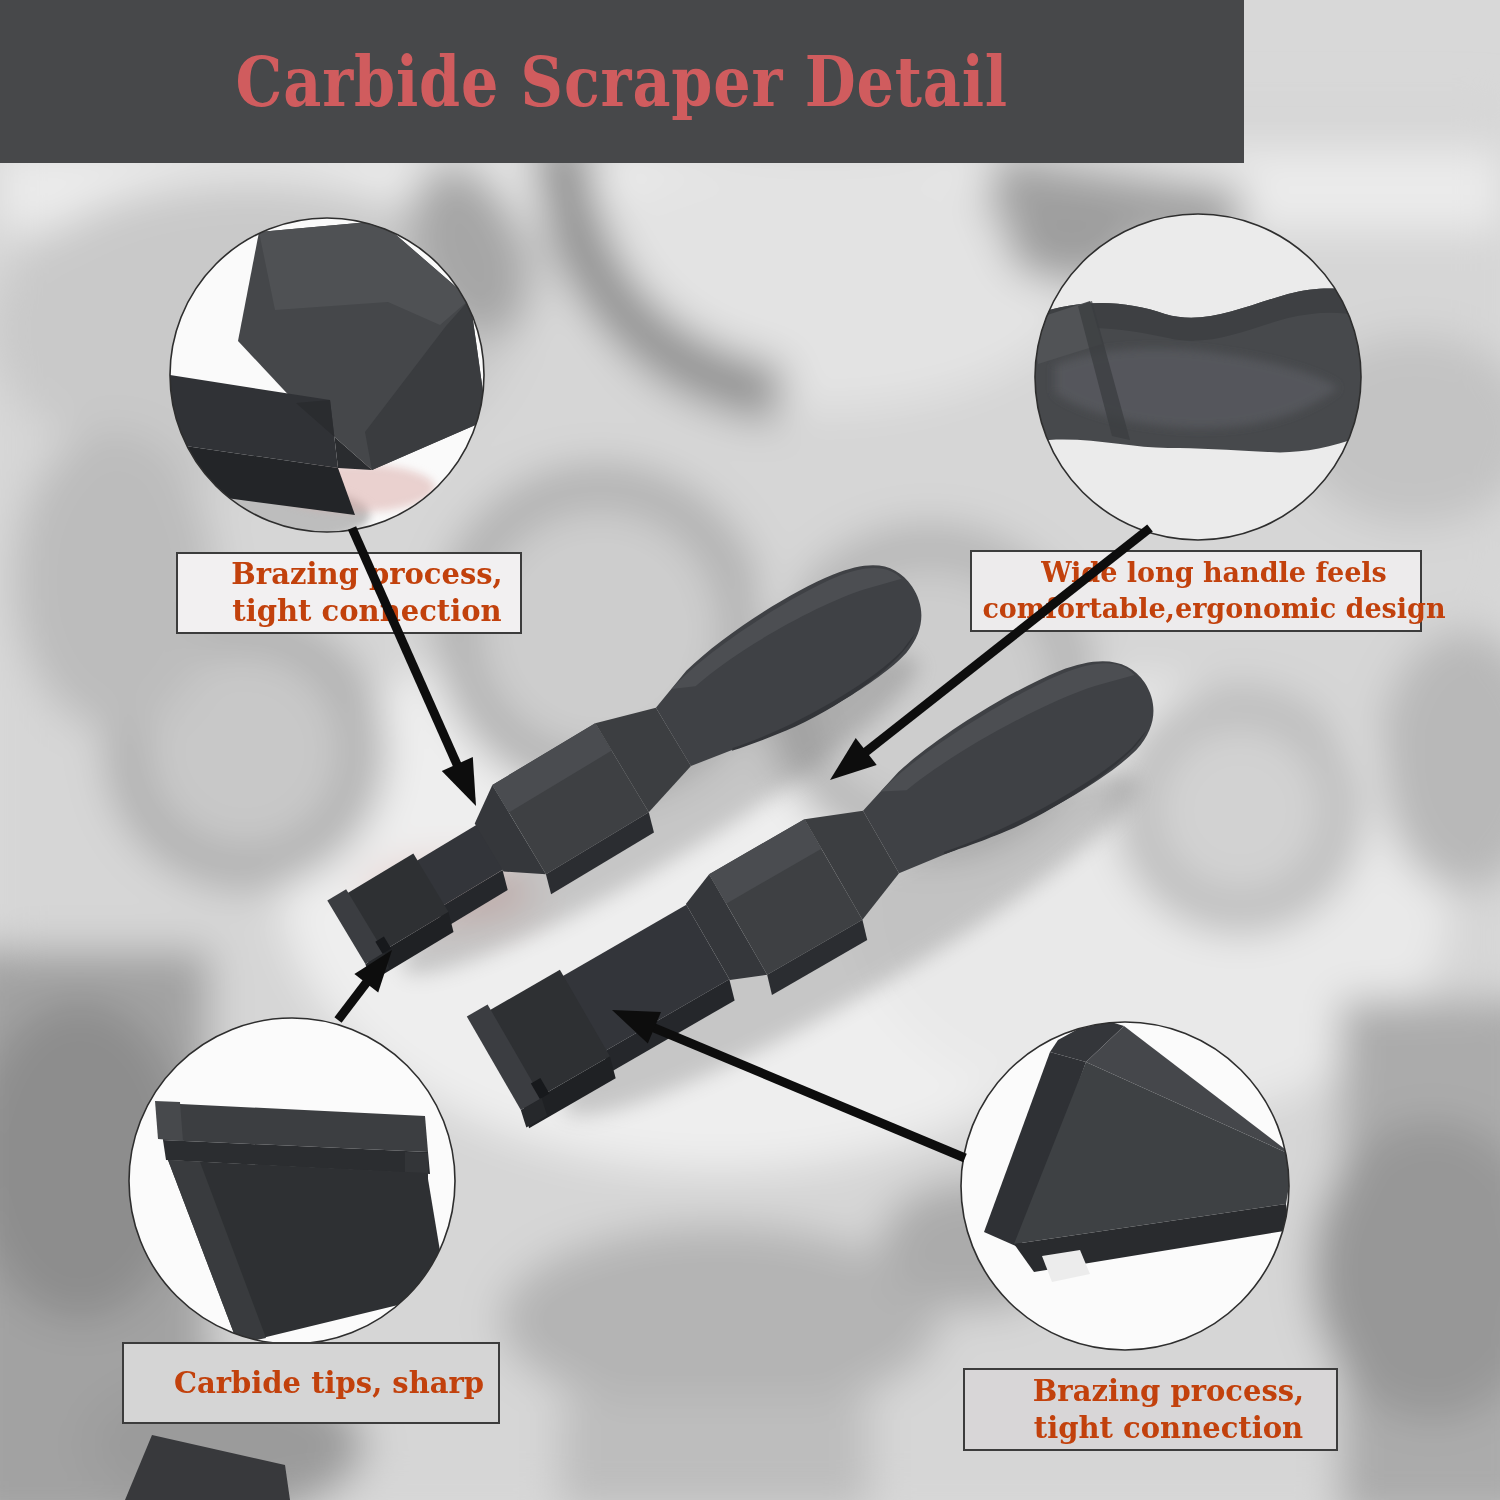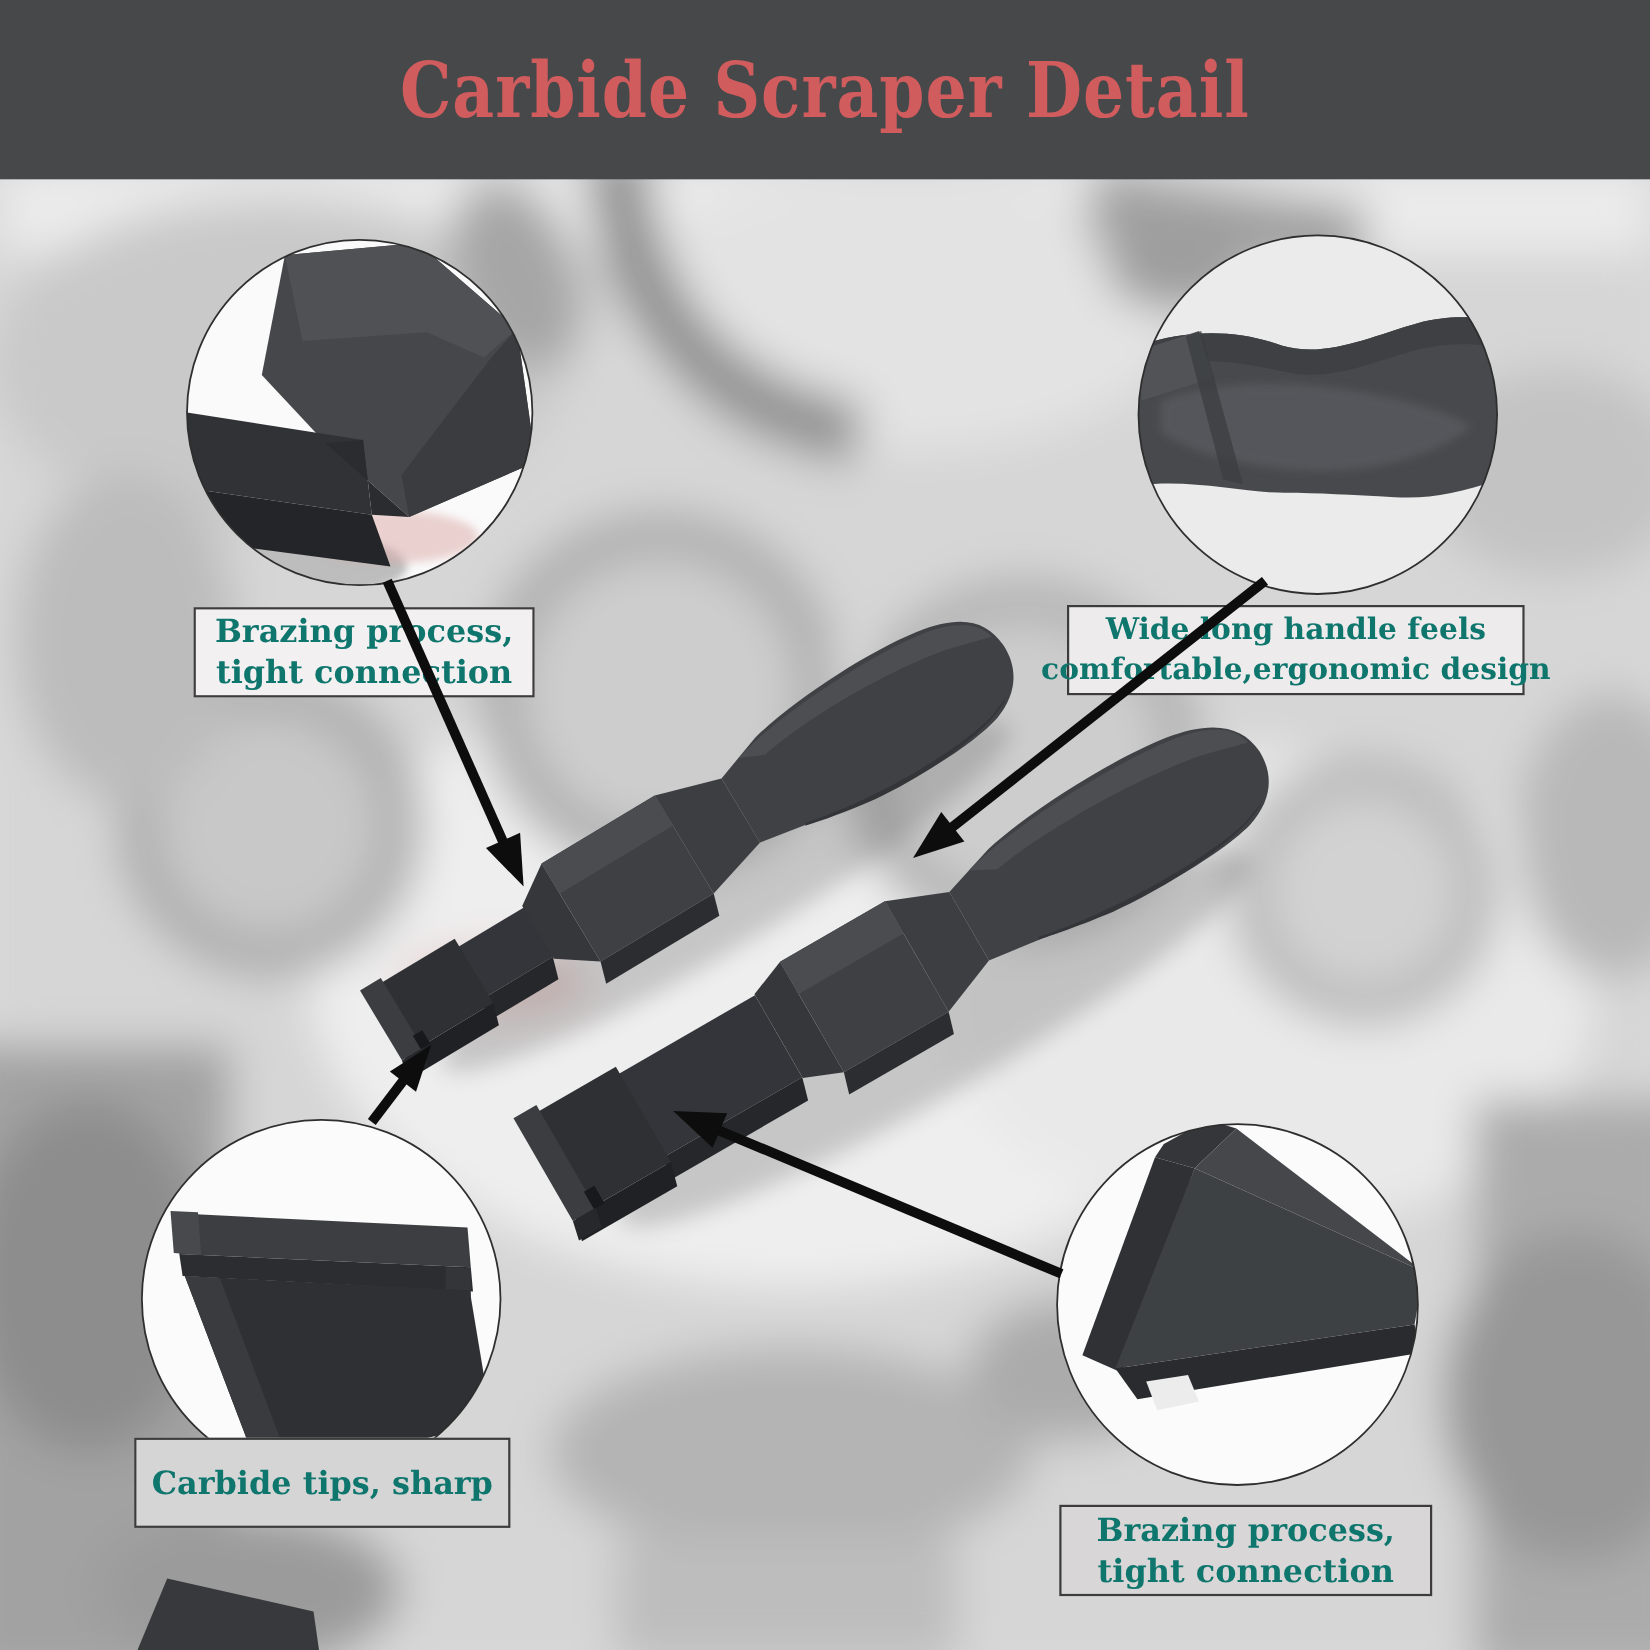--- a/index.html
+++ b/index.html
@@ -1,26 +1,26 @@
 <!DOCTYPE html>
 <html><head>
 <meta charset="utf-8">
 <style>
   html,body{margin:0;padding:0;}
   body{width:1500px;height:1500px;overflow:hidden;position:relative;background:#d8d8d8;font-family:"DejaVu Serif",serif;}
   #scene,#arrows{position:absolute;left:0;top:0;}
   #arrows{z-index:5;}
   #scene{z-index:1;}
-  .header{position:absolute;left:0;top:0;width:1500px;height:163px;background:#47484a;z-index:2;display:flex;align-items:center;justify-content:center;}
+  .header{position:absolute;left:0;top:0;width:1244px;height:163px;background:#47484a;z-index:2;display:flex;align-items:center;justify-content:center;}
   .header h1{margin:0;font-size:70px;font-weight:bold;color:#d05c5e;transform:scaleX(0.84);letter-spacing:1px;white-space:nowrap;}
-  .callout-box{position:absolute;z-index:4;border:2px solid #3c3c3c;display:flex;flex-direction:column;align-items:center;justify-content:center;text-align:center;font-weight:bold;color:#0f766e;}
+  .callout-box{position:absolute;z-index:4;border:2px solid #3c3c3c;display:flex;flex-direction:column;align-items:center;justify-content:center;text-align:center;font-weight:bold;color:#c2410c;padding-left:36px;}
   .callout-box span{display:block;white-space:nowrap;}
   #box-tl{left:176px;top:552px;width:306px;height:78px;background:#f2f0f1;font-size:29px;line-height:37px;}
   #box-tr{left:970px;top:550px;width:412px;height:78px;background:#edebec;font-size:27px;line-height:36px;}
-  #box-bl{left:122px;top:1307px;width:338px;height:78px;background:#d5d5d5;font-size:29px;line-height:37px;gap:44px;}
+  #box-bl{left:122px;top:1342px;width:338px;height:78px;background:#d5d5d5;font-size:29px;line-height:37px;gap:44px;}
   #box-br{left:963px;top:1368px;width:335px;height:79px;background:#d8d6d7;font-size:29px;line-height:37px;}
 </style>
 </head>
 <body>
 
 <div class="header">
   <h1>Carbide Scraper Detail</h1>
 </div>
 
 <svg id="scene" width="1500" height="1500" viewBox="0 0 1500 1500">

